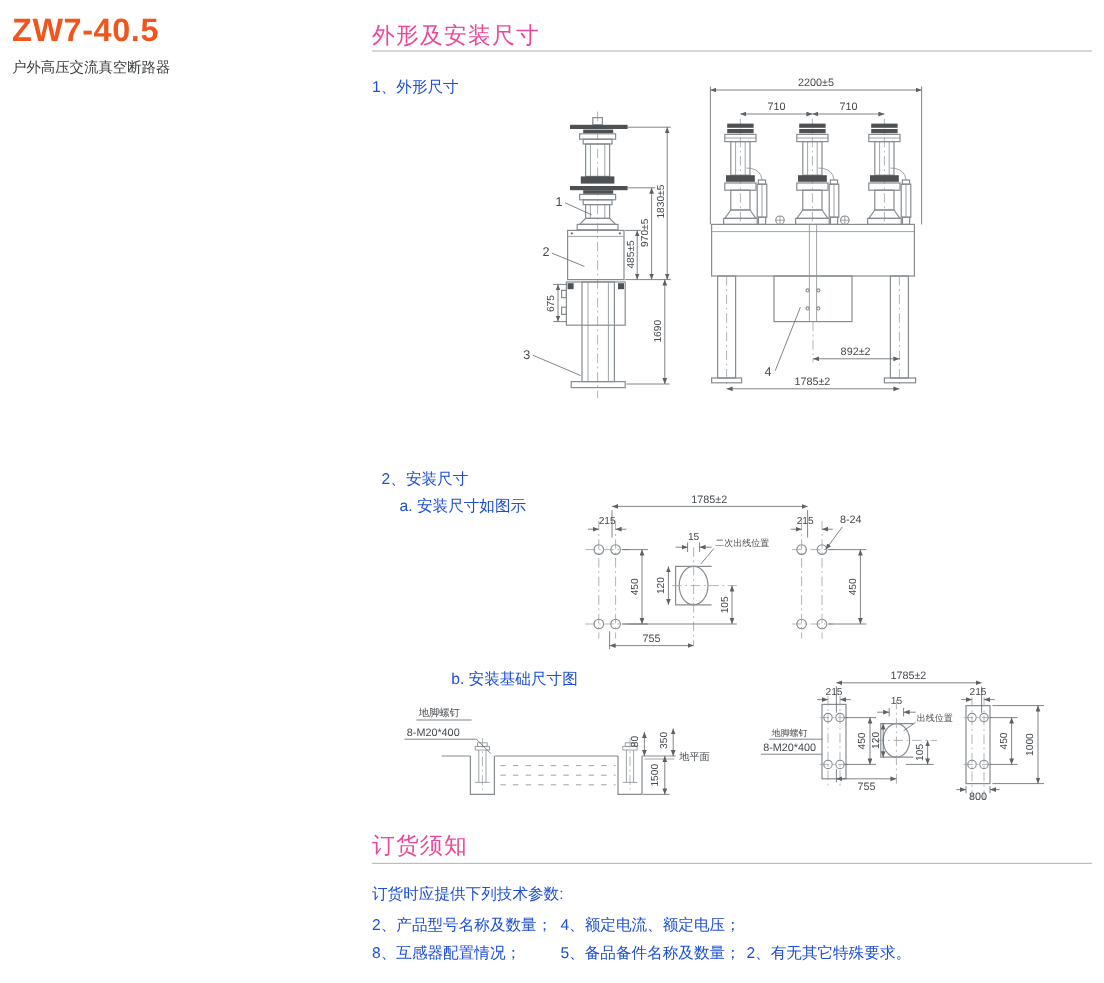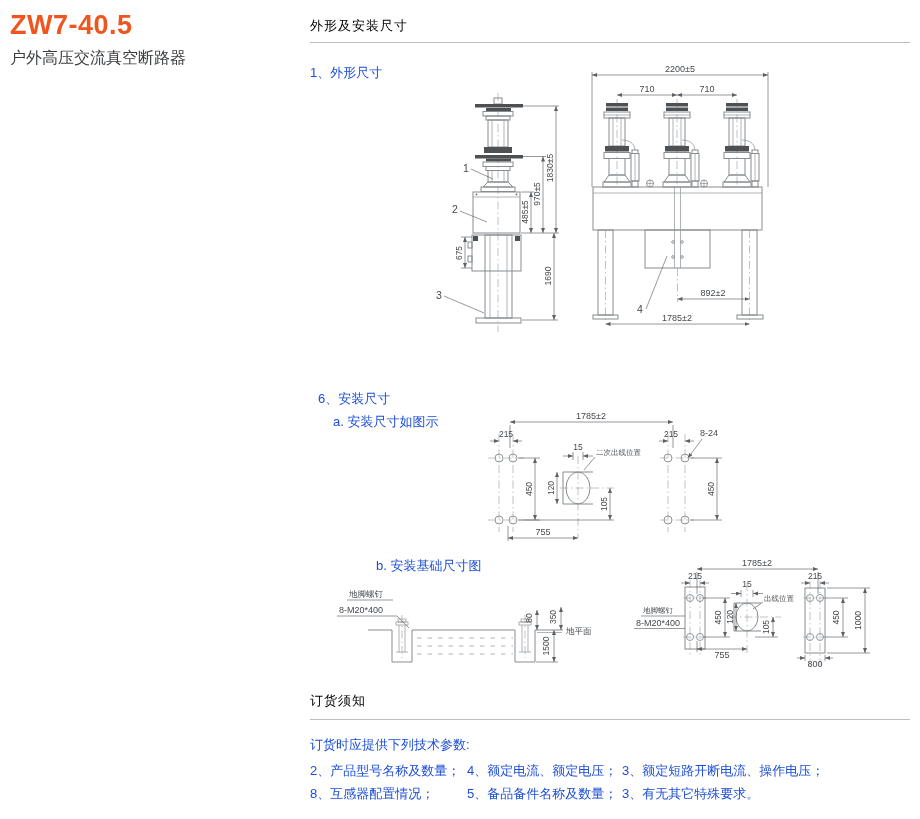--- a/index.html
+++ b/index.html
@@ -1,21 +1,21 @@
 <!DOCTYPE html>
 <html><head>
 <meta charset="utf-8">
 <style>
   html,body{margin:0;padding:0;background:#fff;}
   .page{position:relative;width:920px;height:819px;background:#fff;overflow:hidden;
         font-family:"Liberation Sans","DejaVu Sans",sans-serif;color:#3f4245;text-align:center;}
   .abs{position:absolute;}
   .m-title{left:10px;top:10px;font-size:27px;font-weight:bold;color:#f0551e;letter-spacing:.5px;}
-  .m-sub{left:10px;top:48px;font-size:16px;color:#3b3e41;}
-  .sec-title{font-size:13px;color:#000000;letter-spacing:1px;font-family:Liberation Serif, serif;}
+  .m-sub{left:10px;top:48px;font-size:12px;color:#3b3e41;}
+  .sec-title{font-size:19px;color:#ec4899;letter-spacing:1px;font-family:Liberation Serif, serif;}
   .rule{height:1px;background:#b9bec2;width:600px;}
   .body-t{font-size:13px;color:#1d4ed8;}
   svg{position:absolute;overflow:visible;}
   svg text{fill:#45494d;font-family:"Liberation Sans","DejaVu Sans",sans-serif;}
   .geo{fill:none;stroke:#878c90;stroke-width:1;}
   .geod{fill:none;stroke:#8d9296;stroke-width:0.7;}
   .fd{fill:#4d5154;stroke:none;}
   .cl{fill:none;stroke:#9aa0a4;stroke-width:0.65;stroke-dasharray:8,3,1.5,3;}
   .dsh{fill:none;stroke:#9aa0a4;stroke-width:0.8;stroke-dasharray:4.5,6;}
   .dl{fill:none;stroke:#5d6165;stroke-width:0.65;}
@@ -156,21 +156,21 @@
       <text class="dt9" text-anchor="middle" x="127" y="26">710</text>
       <line class="dl" x1="97.5" y1="233" x2="169.5" y2="233" marker-start="url(#m2)" marker-end="url(#m2)"></line>
       <text class="dt9" text-anchor="middle" x="133" y="229.5">892±2</text>
       <line class="dl" x1="25.5" y1="258" x2="169.5" y2="258" marker-start="url(#m2)" marker-end="url(#m2)"></line>
       <text class="dt9" text-anchor="middle" x="97" y="254.5">1785±2</text>
       <path class="dl" d="M66,243 L87,190"></path>
       <text class="lbl" x="57" y="247">4</text>
     </g>
   </svg>
 
-  <div class="abs body-t" style="left:318px;top:390px;">6、安装尺寸</div>
+  <div class="abs body-t" style="left:318px;top:390px;">2、安装尺寸</div>
   <div class="abs body-t" style="left:333px;top:413px;">a. 安装尺寸如图示</div>
 
   <svg style="left:480px;top:408px;" width="250" height="140" viewBox="0 0 250 140">
     <defs>
       <marker id="m3" markerWidth="6" markerHeight="5" refX="5" refY="2" orient="auto-start-reverse" markerUnits="userSpaceOnUse">
         <path d="M0,0 L5,2 L0,4 Z" fill="#5d6165"></path>
         </marker>
     </defs>
     <g>
       <path class="cl" d="M19,26 V124 M33,26 V124 M8,50 H44 M8,112 H44"></path>
@@ -326,18 +326,17 @@
       <line class="dl" x1="218" y1="102" x2="210" y2="102" marker-end="url(#m5)"></line>
       <text class="dt9" text-anchor="middle" x="200" y="111">800</text>
     </g>
   </svg>
 
   <div class="abs sec-title" style="left:310px;top:692px;">订货须知</div>
   <div class="abs rule" style="left:310px;top:719px;"></div>
   <div class="abs body-t" style="left:310px;top:736px;">订货时应提供下列技术参数:</div>
   <div class="abs body-t" style="left:310px;top:762px;">2、产品型号名称及数量；</div>
   <div class="abs body-t" style="left:467px;top:762px;">4、额定电流、额定电压；</div>
-  <div class="abs body-t" style="left:622px;top:762px;">3、额定短路开断电流、操作电压；</div>
   <div class="abs body-t" style="left:310px;top:785px;">8、互感器配置情况；</div>
   <div class="abs body-t" style="left:467px;top:785px;">5、备品备件名称及数量；</div>
-  <div class="abs body-t" style="left:622px;top:785px;">3、有无其它特殊要求。</div>
+  <div class="abs body-t" style="left:622px;top:785px;">2、有无其它特殊要求。</div>
 
 </div>
 
 </body></html>

